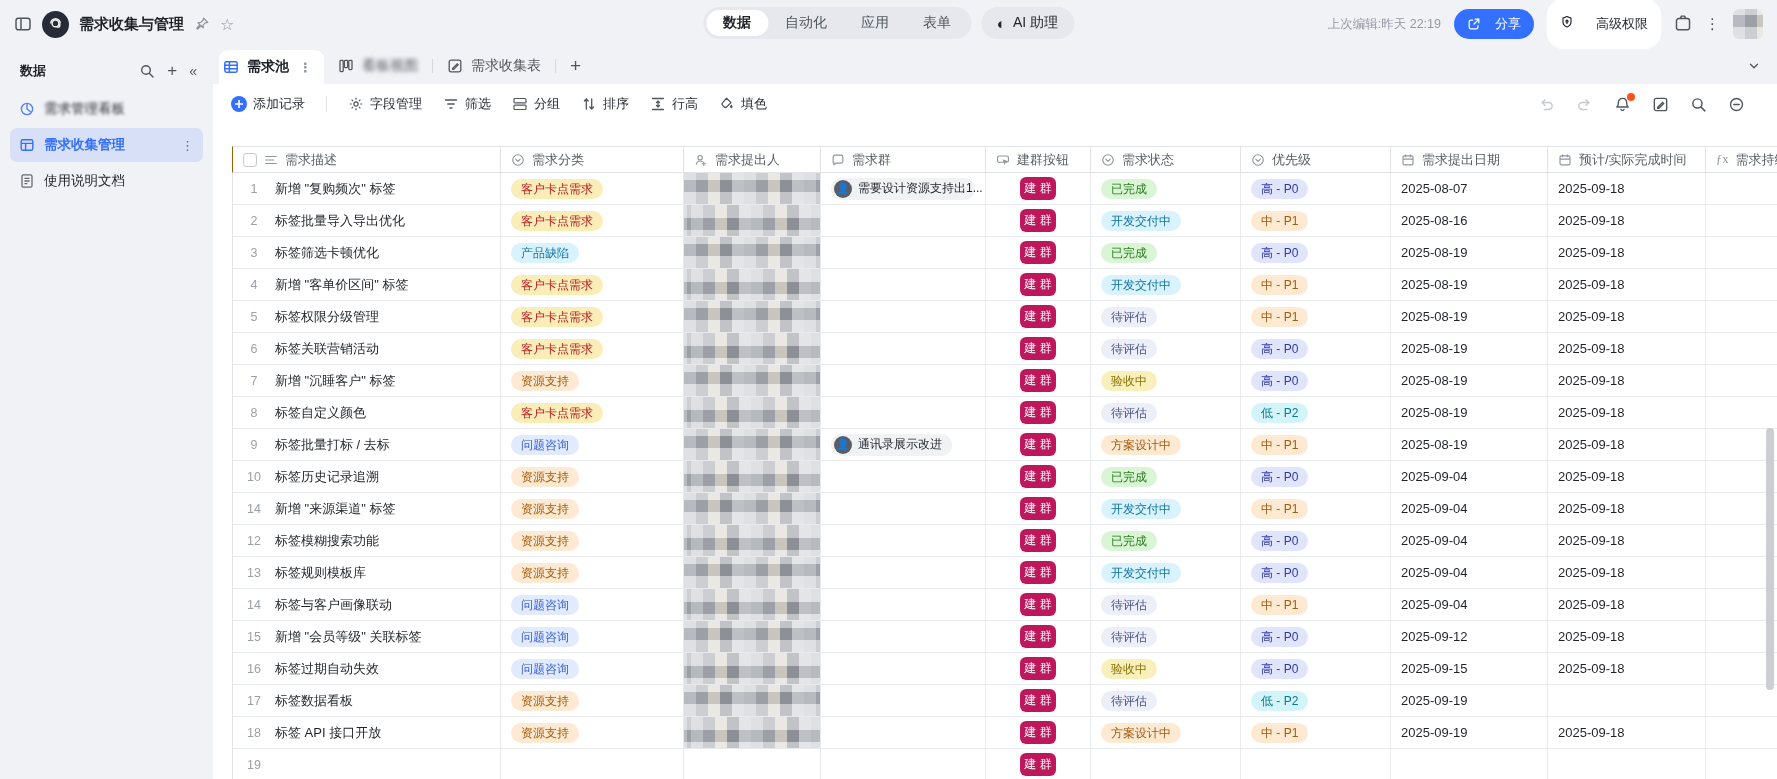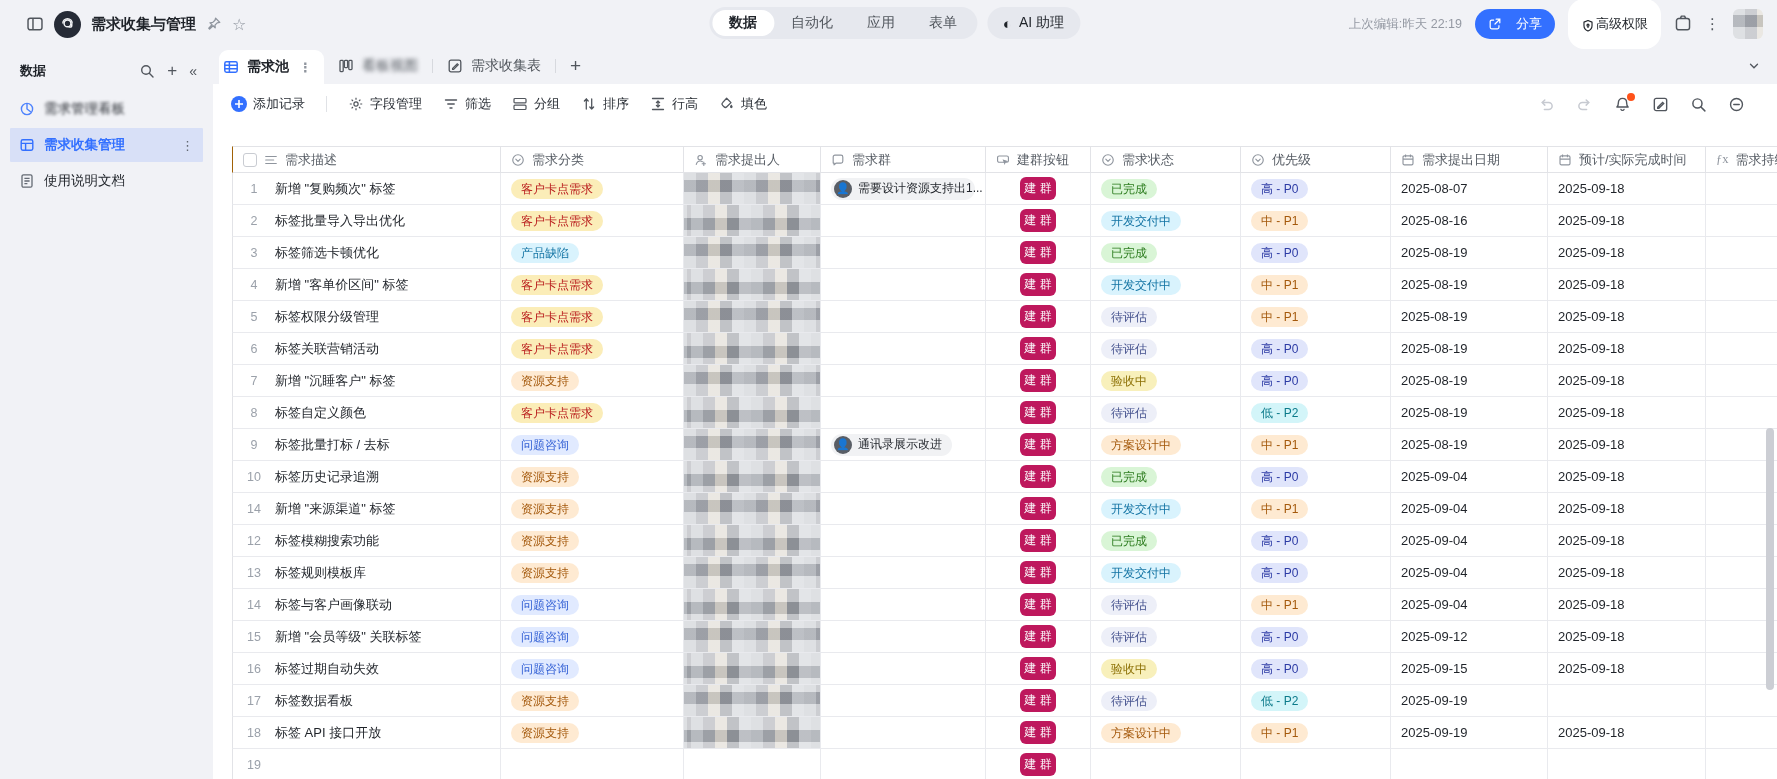--- a/index.html
+++ b/index.html
@@ -2,52 +2,52 @@
 <html><head>
 <meta charset="utf-8">
 <style>
   *{margin:0;padding:0;box-sizing:border-box}
   body{font-family:"Liberation Sans","DejaVu Sans",sans-serif;}
   .app{position:relative;width:1777px;height:779px;background:#f1f2f6;overflow:hidden;color:#1f2329;font-size:13px}
   svg{display:block}
   .ic{flex:none}
 
   
-  .topbar{position:absolute;top:0;left:12px;right:0;height:48px;display:flex;align-items:center;padding:0 14px}
+  .topbar{position:absolute;top:0;left:0;right:0;height:48px;display:flex;align-items:center;padding:0 14px}
   .tb-left{display:flex;align-items:center;gap:10px}
   .icb{color:#51565d;display:flex;align-items:center;cursor:pointer}
   .logo{width:27px;height:27px;border-radius:50%;background:#262b36;display:flex;align-items:center;justify-content:center}
   .title{font-size:15px;font-weight:bold;color:#1f2329}
   .star{font-size:16px;color:#8f959e}
   .tb-center{position:absolute;left:50%;transform:translateX(-50%);top:7px;display:flex;gap:10px}
   .navgroup{background:#e6e8ee;border-radius:17px;padding:3px;display:flex;align-items:center}
   .navtab{padding:4px 17px;font-size:14px;color:#51565d;border-radius:14px;cursor:pointer;white-space:nowrap}
   .navtab.active{background:#fff;color:#1f2329;font-weight:bold}
   .aipill{background:#e6e8ee;border-radius:17px;padding:4px 16px;display:flex;align-items:center;gap:7px;font-size:14px;color:#1f2329;cursor:pointer}
   .aiic{font-size:15px;color:#1f2329}
   .tb-right{margin-left:auto;display:flex;align-items:center;gap:13px}
   .lastedit{font-size:12.5px;color:#9499a3;white-space:nowrap}
   .sharebtn{border:none;background:#3370ff;color:#fff;border-radius:16px;padding:6px 13px;font-size:13px;display:flex;align-items:center;gap:14px;cursor:pointer;font-family:inherit}
-  .permbtn{border:none;background:#fff;color:#1f2329;border-radius:16px;padding:16px 13px;font-size:13px;display:flex;align-items:flex-end;gap:1px;cursor:pointer;font-family:inherit}
+  .permbtn{border:none;background:#fff;color:#1f2329;border-radius:16px;padding:16px 13px;font-size:13px;display:flex;align-items:flex-start;gap:22px;cursor:pointer;font-family:inherit}
   .kebab{font-size:15px;color:#51565d;cursor:pointer}
   .avatar{width:30px;height:30px;border-radius:6px;display:inline-block}
 
   
   .mosaic{display:inline-block;background:
      repeating-linear-gradient(0deg, rgba(255,255,255,.42) 0 12px, rgba(96,99,106,.16) 12px 24px),
      repeating-linear-gradient(90deg,#c7cacf 0 12px,#a8abb2 12px 24px,#dcd8cf 24px 36px,#95989f 36px 48px,#cfd2d7 48px 60px)}
   .row:nth-child(even) .mosaic{background-position:0 6px,7px 0}
 
   
   .sidebar{position:absolute;top:48px;left:0;width:213px;bottom:0;padding-top:14px}
   .sb-head{display:flex;align-items:center;padding:0 16px 10px 20px;gap:12px}
   .sb-title{font-size:13px;font-weight:bold;color:#1f2329;margin-right:auto}
   .sb-plus{font-size:17px;color:#51565d;line-height:14px;cursor:pointer}
   .sb-coll{font-size:14px;color:#51565d;cursor:pointer}
-  .sb-item{height:34px;margin:2px 10px;padding:0 9px;border-radius:1px;display:flex;align-items:center;gap:9px;font-size:13.5px;color:#1f2329;cursor:pointer}
+  .sb-item{height:34px;margin:2px 10px;padding:0 9px;border-radius:7px;display:flex;align-items:center;gap:9px;font-size:13.5px;color:#1f2329;cursor:pointer}
   .sb-item.active{background:rgba(51,112,255,.13)}
   .sb-item.active .sb-label{color:#3370ff;font-weight:bold}
   .sb-dots{margin-left:auto;color:#646a73;font-size:13px}
   .smudge1{filter:blur(1.4px)}
 
   
   .viewtabs{position:absolute;top:48px;left:213px;right:0;height:36px;display:flex;align-items:center;padding-left:6px}
   .vtab{display:flex;align-items:center;gap:8px;padding:0 14px;font-size:14px;color:#51565d;cursor:pointer;white-space:nowrap}
   .vtab.active{background:#fff;height:34px;align-self:flex-end;border-radius:9px 9px 0 0;color:#1f2329;font-weight:bold;padding:0 12px 0 4px}
   .vtab .vdots{color:#8f959e;font-size:13px;margin-left:2px}

